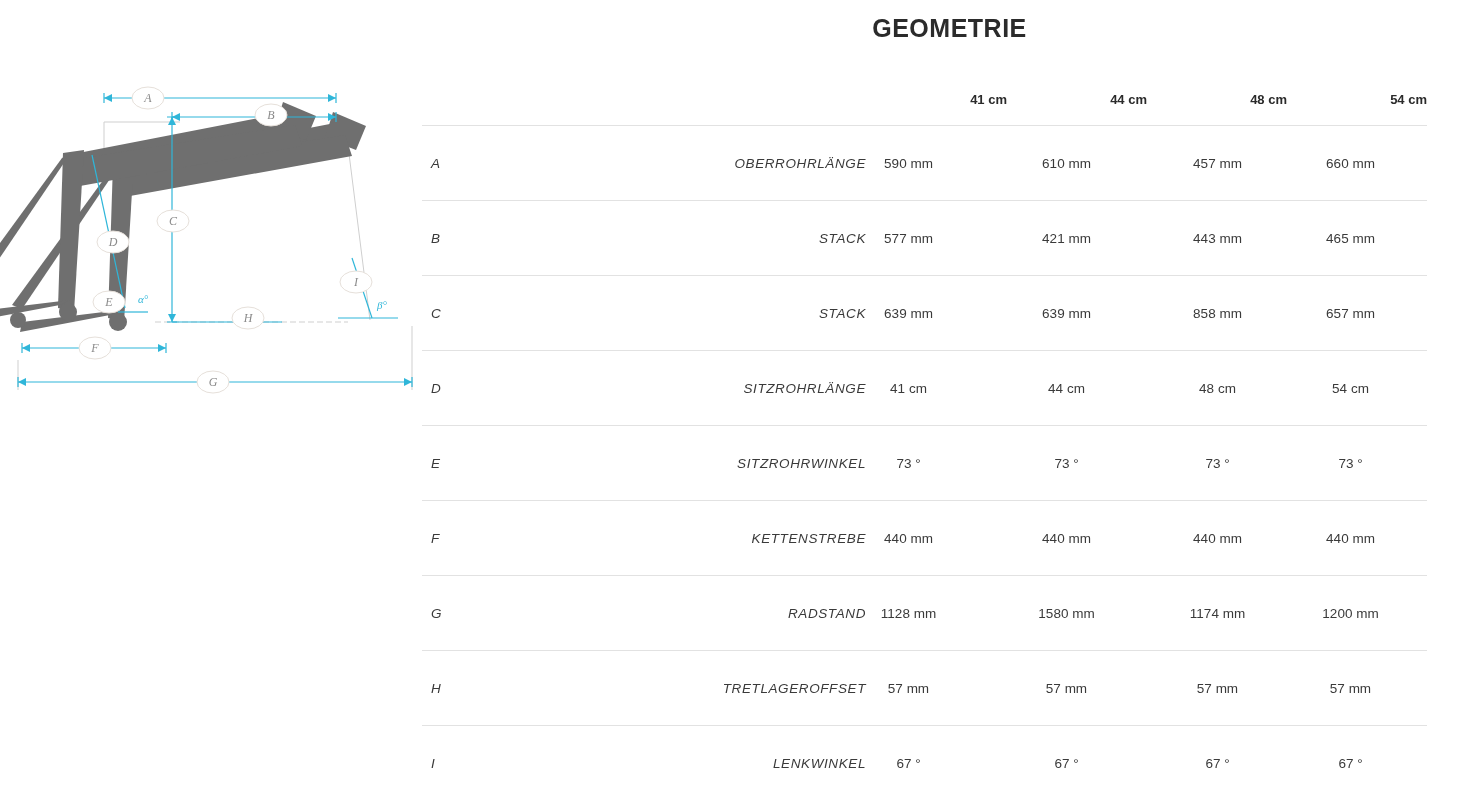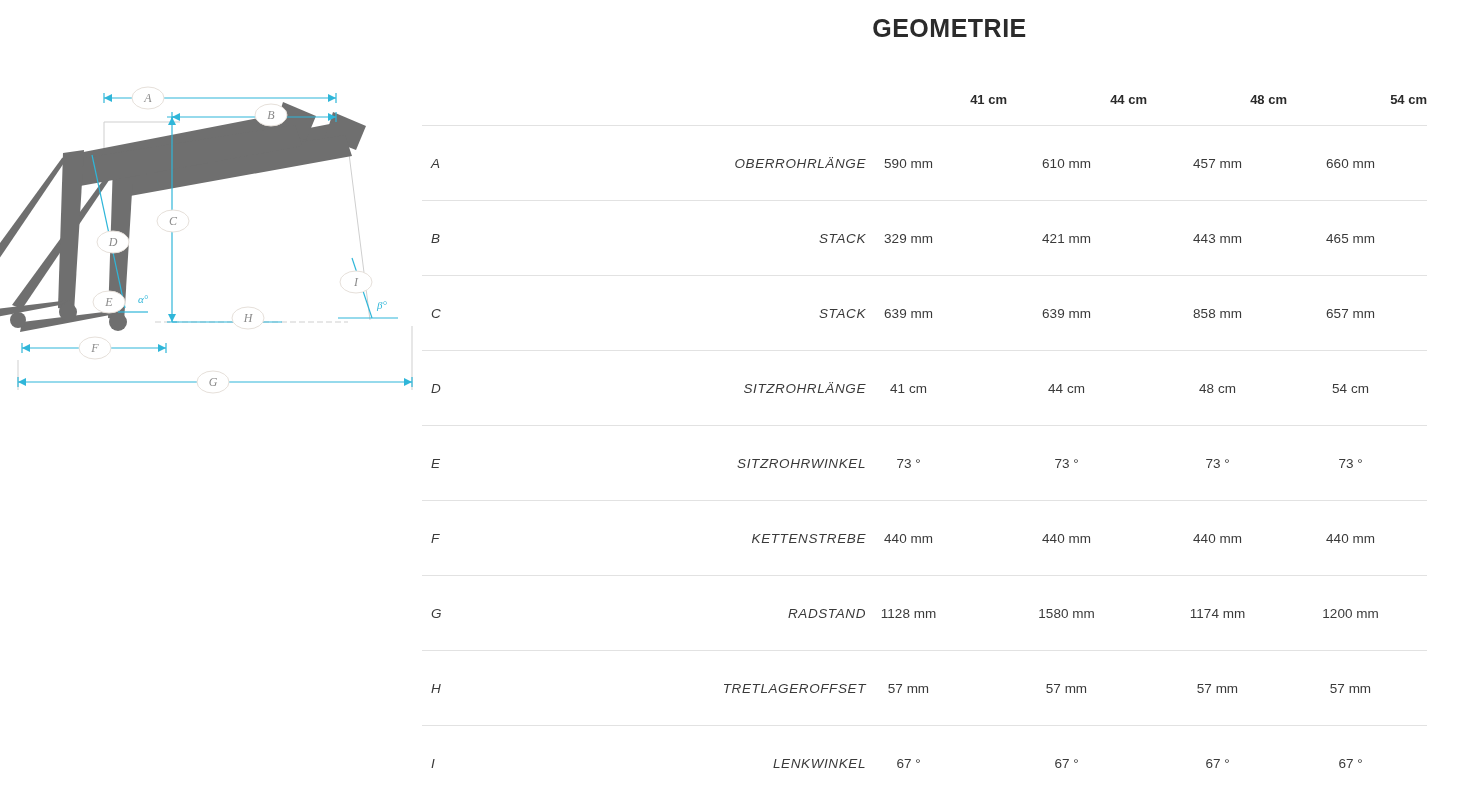--- a/index.html
+++ b/index.html
@@ -265,21 +265,21 @@
         <td class="letter">A</td>
         <td class="label">OBERROHRLÄNGE</td>
         <td class="value v0">590 mm</td>
         <td class="value v1">610 mm</td>
         <td class="value v2">457 mm</td>
         <td class="value v3">660 mm</td>
       </tr>
       <tr>
         <td class="letter">B</td>
         <td class="label">STACK</td>
-        <td class="value v0">329 mm</td>
+        <td class="value v0">577 mm</td>
         <td class="value v1">421 mm</td>
         <td class="value v2">443 mm</td>
         <td class="value v3">465 mm</td>
       </tr>
       <tr>
         <td class="letter">C</td>
         <td class="label">STACK</td>
         <td class="value v0">639 mm</td>
         <td class="value v1">639 mm</td>
         <td class="value v2">858 mm</td>

